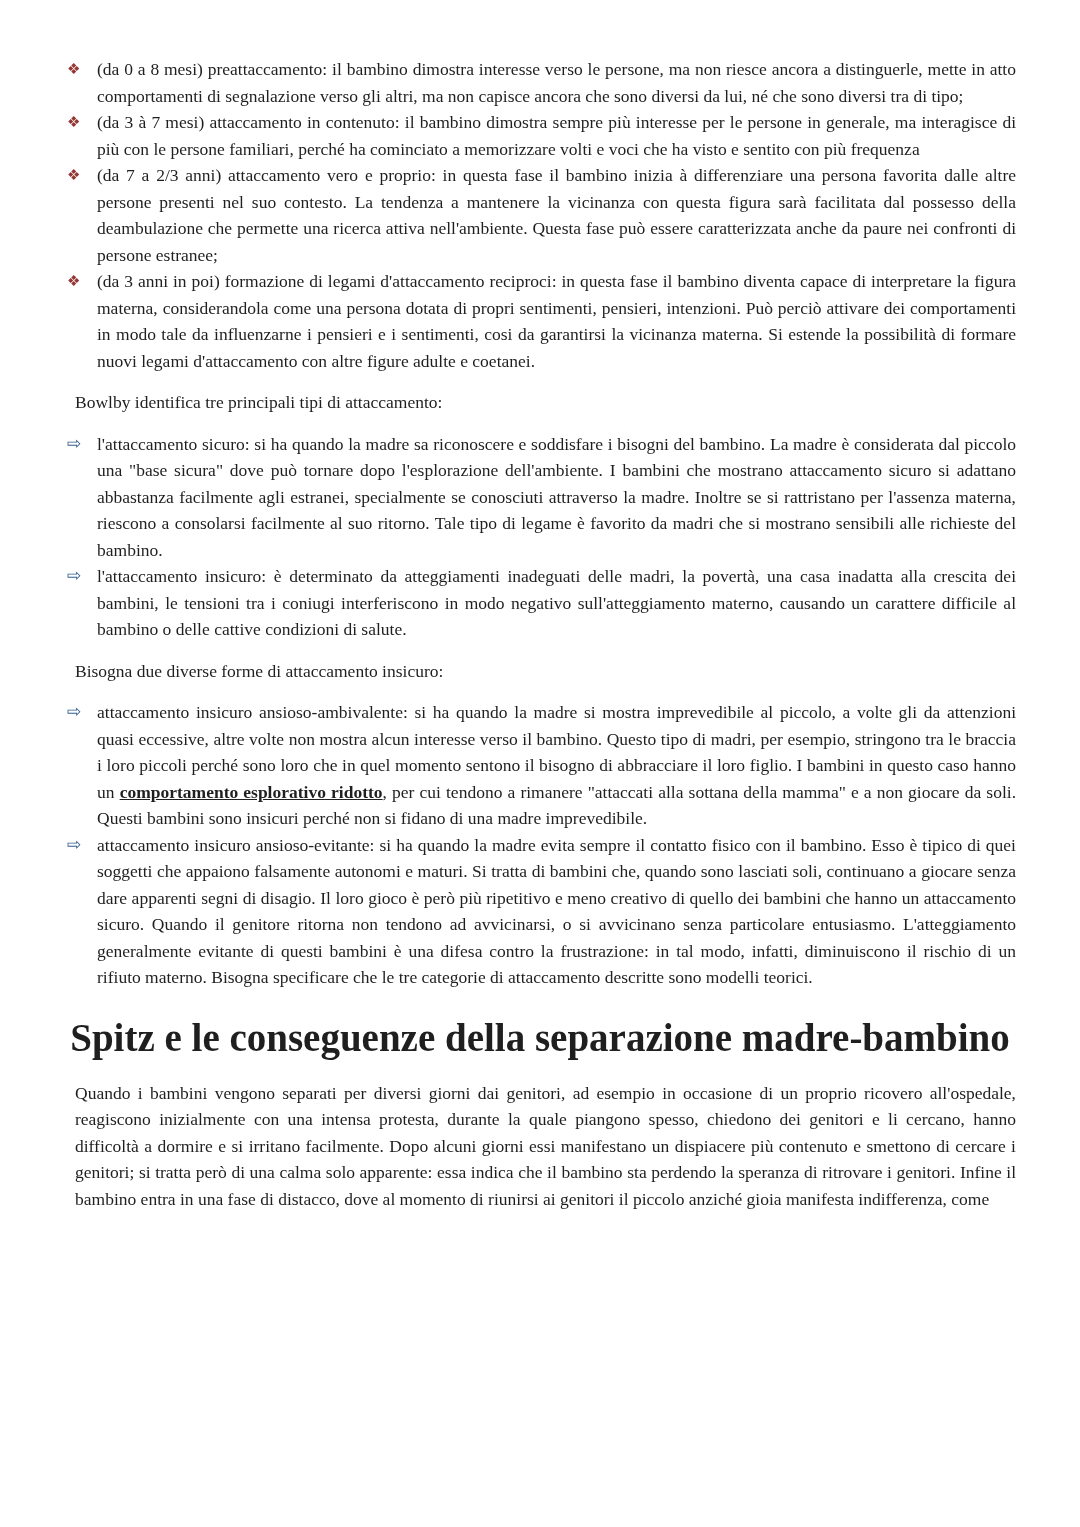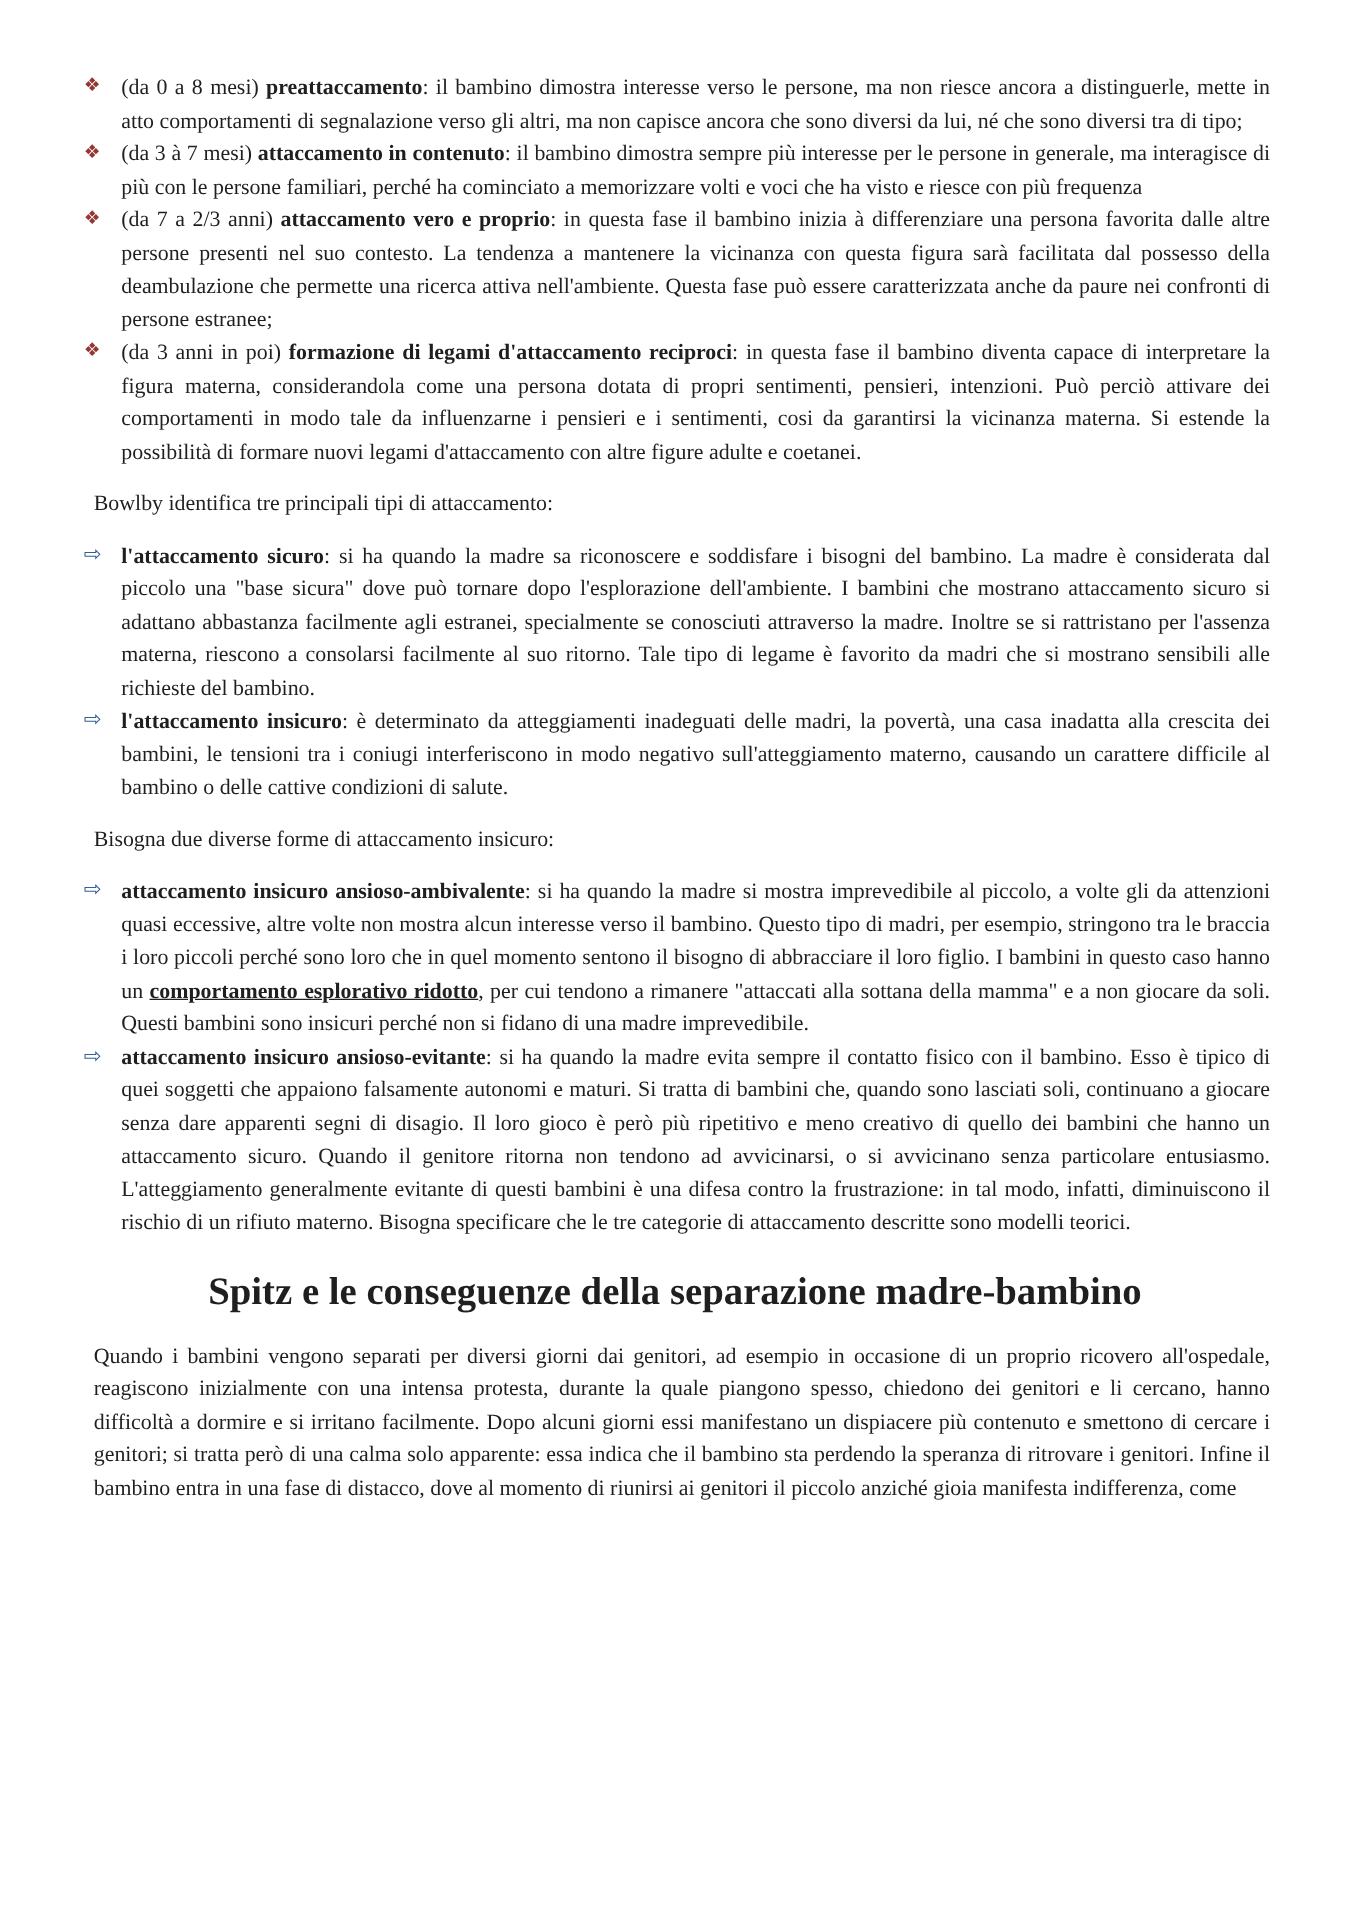--- a/index.html
+++ b/index.html
@@ -18,44 +18,44 @@
     text-align: justify;
   }
   .para { margin: 0 0 15px 11px; }
 
   ul.list { list-style: none; margin: 0 0 15px 0; }
   .li { position: relative; padding-left: 33px; }
   .bullet { position: absolute; left: 3px; top: 0; }
   .diamond-b { color: var(--diamond-bullet, #943634); font-size: 15px; }
   .arrow-b   { color: var(--arrow-bullet, #365f91); font-size: 17px; }
 
-  b, .term { font-weight: bold; }
+  b, .term { font-weight: normal; }
   .u { text-decoration: underline; font-weight: bold; }
 
   .heading {
-    font-size: 31px;
+    font-size: 39px;
     font-weight: bold;
     text-align: center;
     margin: 24px 0 20px 0;
   }
   .closing { margin-bottom: 0; }
 </style>
 </head>
 <body>
 
 <div class="page">
 
   <ul class="list">
     <li class="li">
       <span class="bullet diamond-b">❖</span>
       <span><span>(da 0 a 8 mesi) </span><b>preattaccamento</b><span>: il bambino dimostra interesse verso le persone, ma non riesce ancora a distinguerle, mette in atto comportamenti di segnalazione verso gli altri, ma non capisce ancora che sono diversi da lui, né che sono diversi tra di tipo;</span></span>
     </li>
     <li class="li">
       <span class="bullet diamond-b">❖</span>
-      <span><span>(da 3 à 7 mesi) </span><b>attaccamento in contenuto</b><span>: il bambino dimostra sempre più interesse per le persone in generale, ma interagisce di più con le persone familiari, perché ha cominciato a memorizzare volti e voci che ha visto e riesce con più frequenza</span></span>
+      <span><span>(da 3 à 7 mesi) </span><b>attaccamento in contenuto</b><span>: il bambino dimostra sempre più interesse per le persone in generale, ma interagisce di più con le persone familiari, perché ha cominciato a memorizzare volti e voci che ha visto e sentito con più frequenza</span></span>
     </li>
     <li class="li">
       <span class="bullet diamond-b">❖</span>
       <span><span>(da 7 a 2/3 anni) </span><b>attaccamento vero e proprio</b><span>: in questa fase il bambino inizia à differenziare una persona favorita dalle altre persone presenti nel suo contesto. La tendenza a mantenere la vicinanza con questa figura sarà facilitata dal possesso della deambulazione che permette una ricerca attiva nell'ambiente. Questa fase può essere caratterizzata anche da paure nei confronti di persone estranee;</span></span>
     </li>
     <li class="li">
       <span class="bullet diamond-b">❖</span>
       <span><span>(da 3 anni in poi) </span><b>formazione di legami d'attaccamento reciproci</b><span>: in questa fase il bambino diventa capace di interpretare la figura materna, considerandola come una persona dotata di propri sentimenti, pensieri, intenzioni. Può perciò attivare dei comportamenti in modo tale da influenzarne i pensieri e i sentimenti, cosi da garantirsi la vicinanza materna. Si estende la possibilità di formare nuovi legami d'attaccamento con altre figure adulte e coetanei.</span></span>
     </li>
   </ul>

